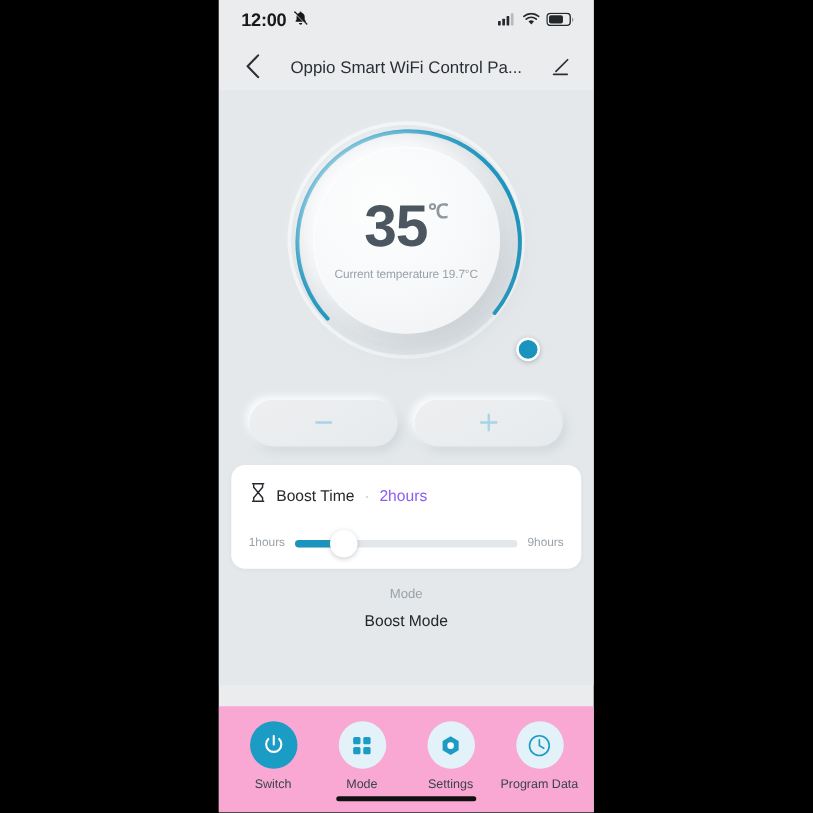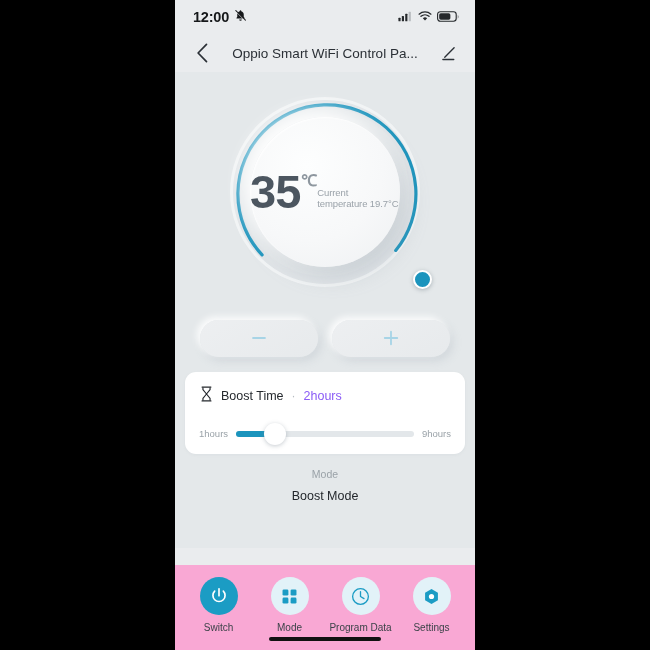--- a/index.html
+++ b/index.html
@@ -102,21 +102,21 @@
     position: absolute;
     left: 25px; top: 25px;
     width: 150px; height: 150px;
     border-radius: 50%;
     background: radial-gradient(circle at 38% 32%, #fdfefe 0%, #f7f8f9 55%, #eef0f2 100%);
     box-shadow:
       -8px -8px 18px rgba(255,255,255,0.95),
       8px 10px 20px rgba(155,165,175,0.38),
       inset 1px 1px 2px rgba(255,255,255,0.9);
     display: flex;
-    flex-direction: row;
+    flex-direction: column;
     align-items: center;
     justify-content: center;
   }
   .temp-row {
     display: flex;
     align-items: flex-start;
     line-height: 1;
   }
   .temp-val {
     font-size: 47px;
@@ -454,35 +454,35 @@
             <rect x="13.4" y="3.2" width="7.4" height="7.4" rx="1.6" fill="#1b9cc4"></rect>
             <rect x="3.2" y="13.4" width="7.4" height="7.4" rx="1.6" fill="#1b9cc4"></rect>
             <rect x="13.4" y="13.4" width="7.4" height="7.4" rx="1.6" fill="#1b9cc4"></rect>
           </svg>
         </div>
         <div class="nav-label">Mode</div>
       </div>
 
       <div class="nav-item">
         <div class="nav-circle" style="background: rgb(226, 242, 248);">
+          <svg width="19" height="19" viewBox="0 0 24 24">
+            <path d="M12 2.6 20.1 7.3v9.4L12 21.4 3.9 16.7V7.3z" fill="#1b9cc4"></path>
+            <circle cx="12" cy="12" r="3.3" fill="#ffffff"></circle>
+          </svg>
+        </div>
+        <div class="nav-label">Settings</div>
+      </div>
+
+      <div class="nav-item">
+        <div class="nav-circle" style="background: rgb(226, 242, 248);">
           <svg width="21" height="21" viewBox="0 0 24 24">
             <circle cx="12" cy="12" r="9" fill="none" stroke="#1b9cc4" stroke-width="1.5"></circle>
             <path d="M12 6.6V12l4 2.4" stroke="#1b9cc4" stroke-width="1.5" fill="none" stroke-linecap="round" stroke-linejoin="round"></path>
           </svg>
         </div>
         <div class="nav-label">Program Data</div>
       </div>
 
-      <div class="nav-item">
-        <div class="nav-circle" style="background: rgb(226, 242, 248);">
-          <svg width="19" height="19" viewBox="0 0 24 24">
-            <path d="M12 2.6 20.1 7.3v9.4L12 21.4 3.9 16.7V7.3z" fill="#1b9cc4"></path>
-            <circle cx="12" cy="12" r="3.3" fill="#ffffff"></circle>
-          </svg>
-        </div>
-        <div class="nav-label">Settings</div>
-      </div>
-
       <div class="home-ind"></div>
     </div>
 
   </div>
 </div>
 
 </body></html>

